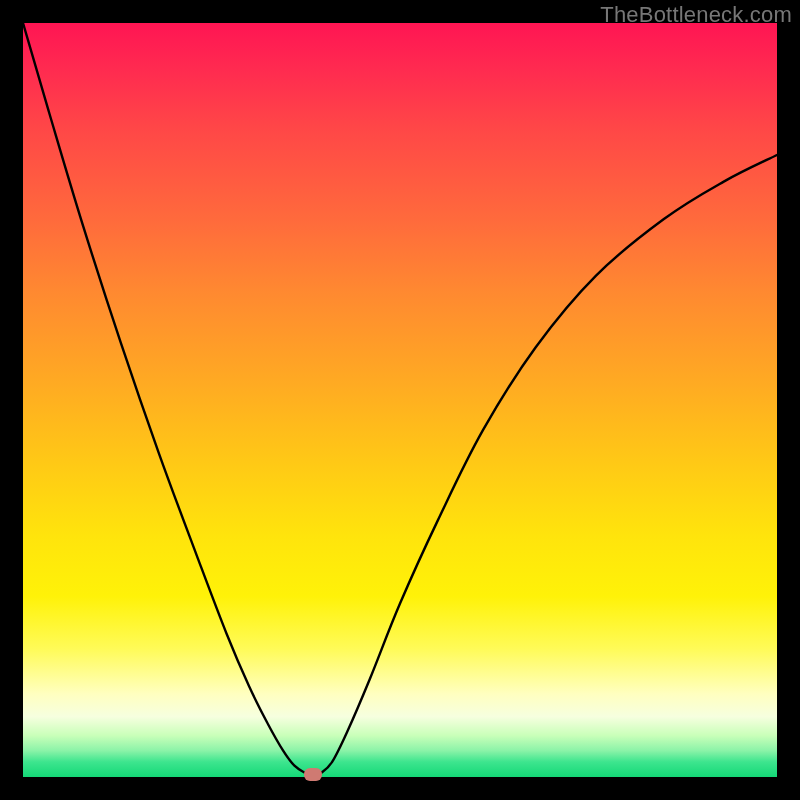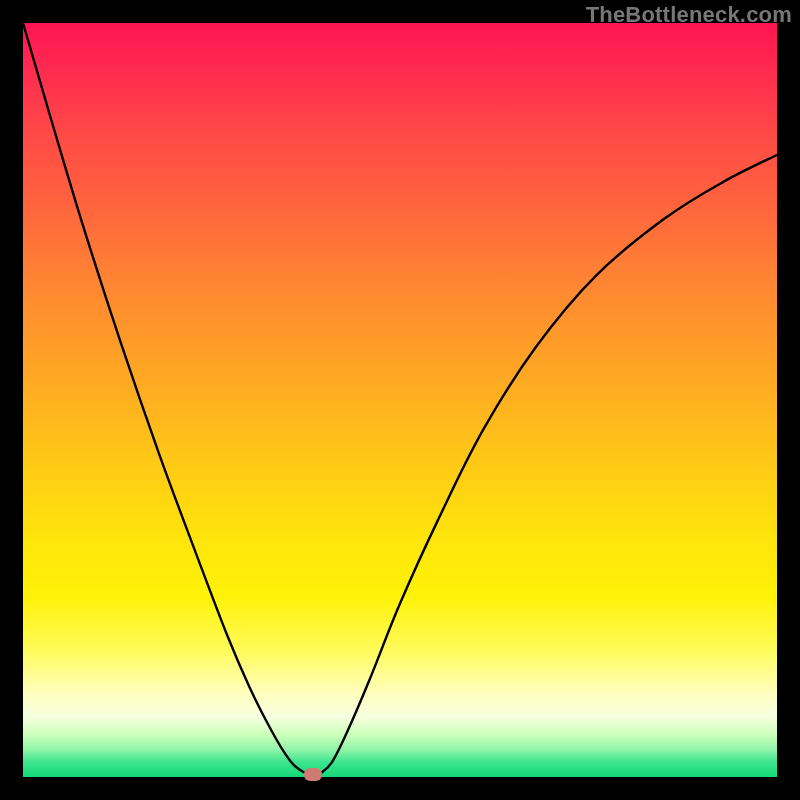--- a/index.html
+++ b/index.html
@@ -43,21 +43,21 @@
       #14d877 100%
     );
   }
   .watermark {
     position: absolute;
     top: 2px;
     right: 8px;
     color: #777;
     font-size: 22px;
     letter-spacing: 0.2px;
-    font-weight: 700;
+    font-weight: 400;
     user-select: none;
   }
   svg.curve {
     position: absolute;
     inset: 0;
     width: 100%;
     height: 100%;
   }
   .marker {
     position: absolute;

